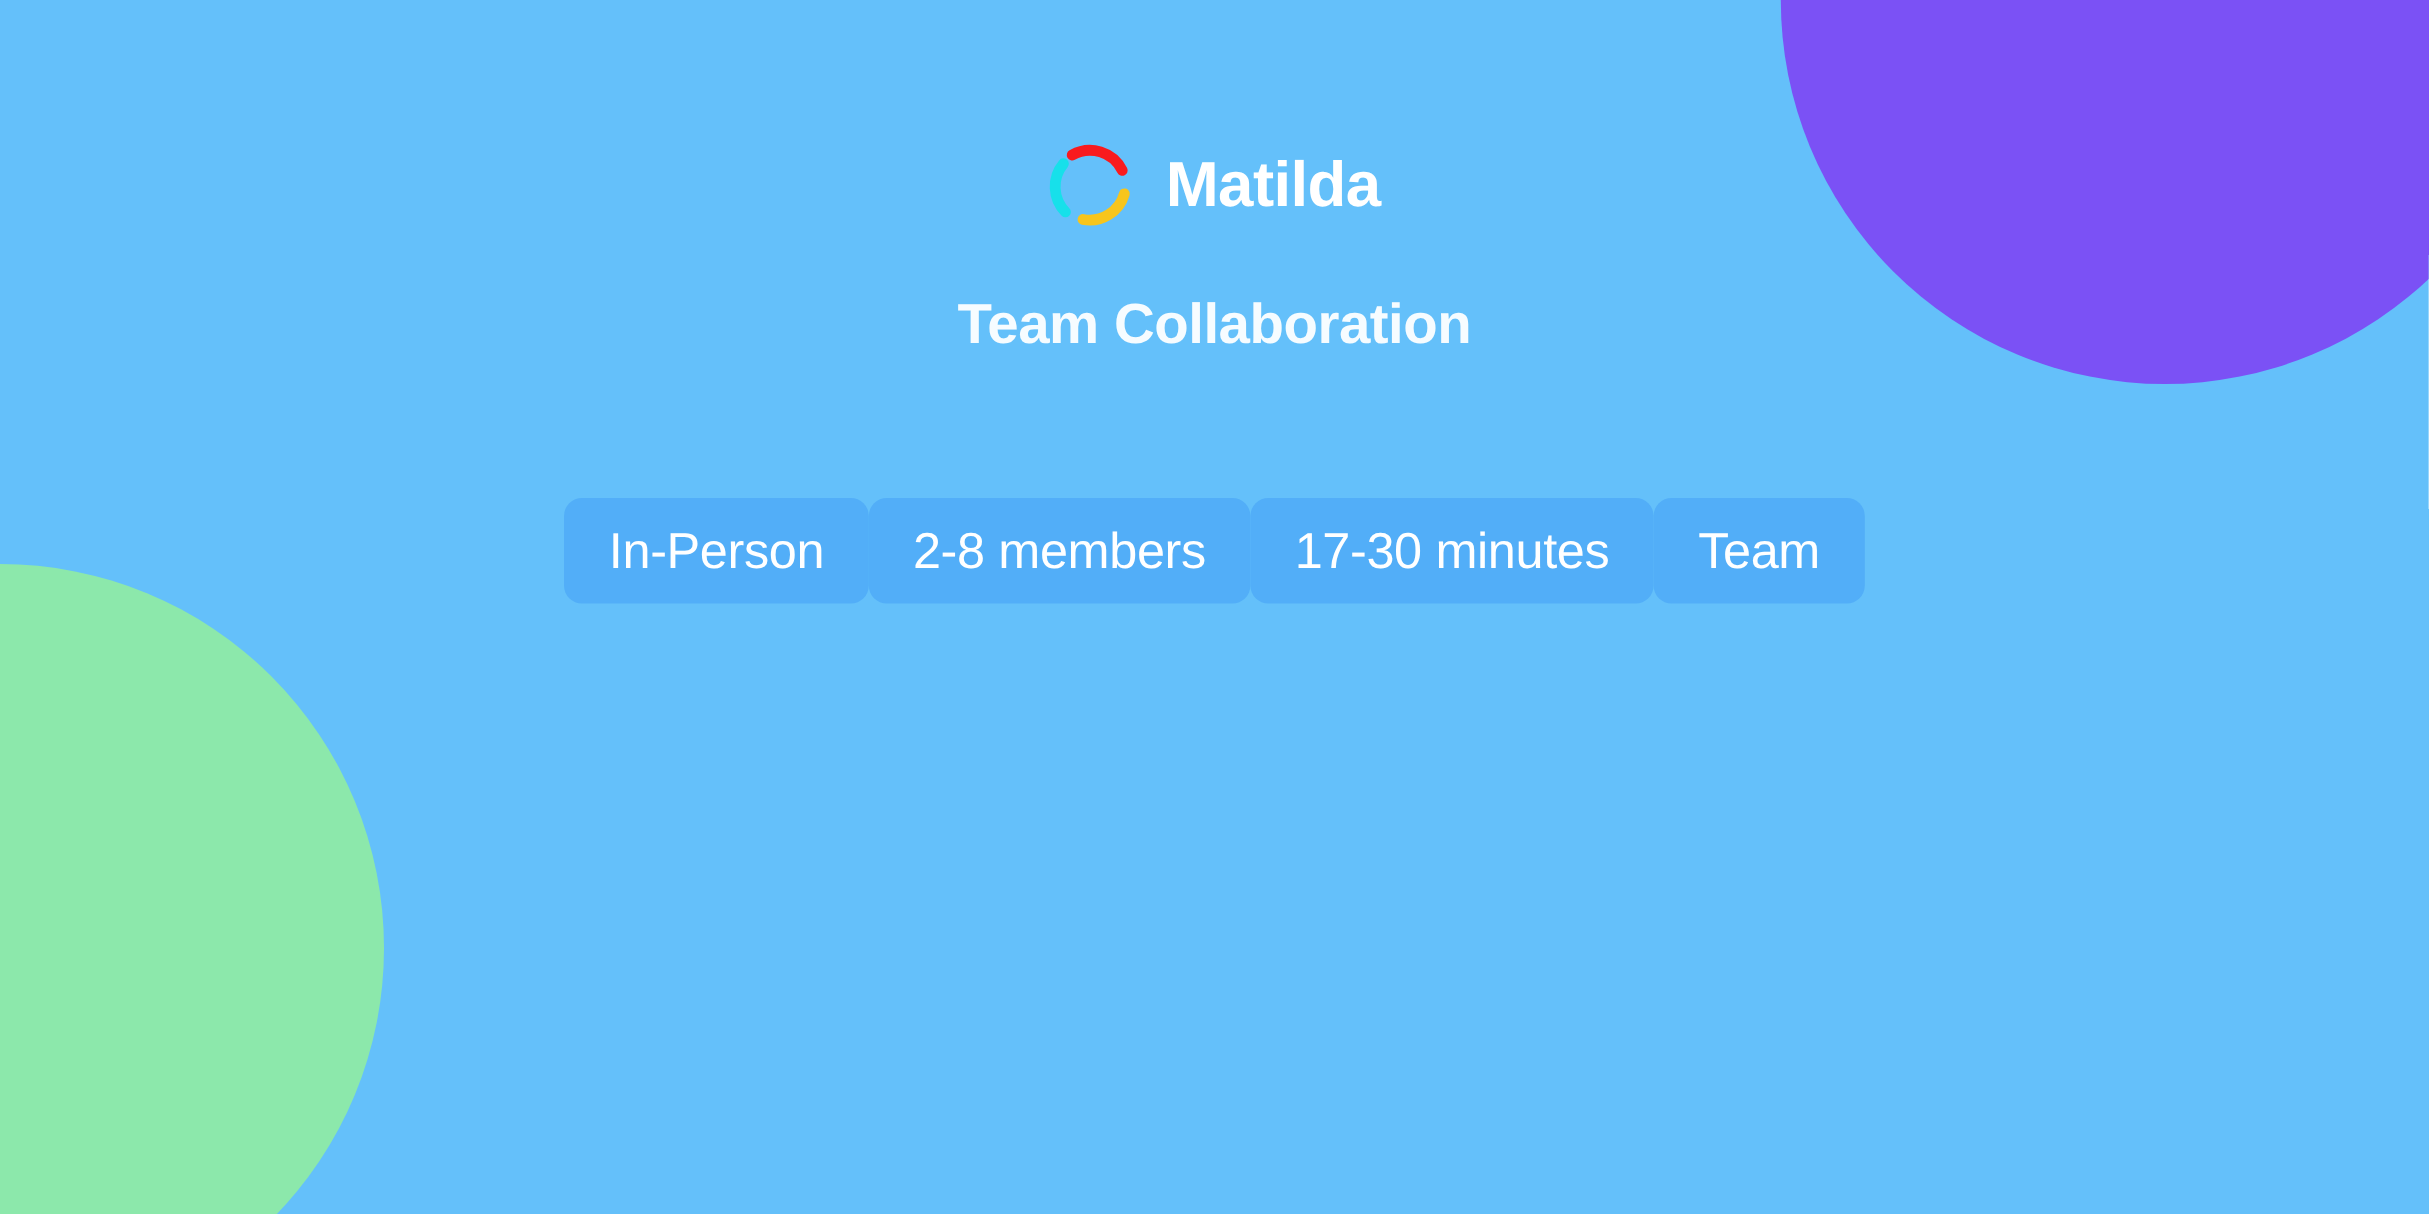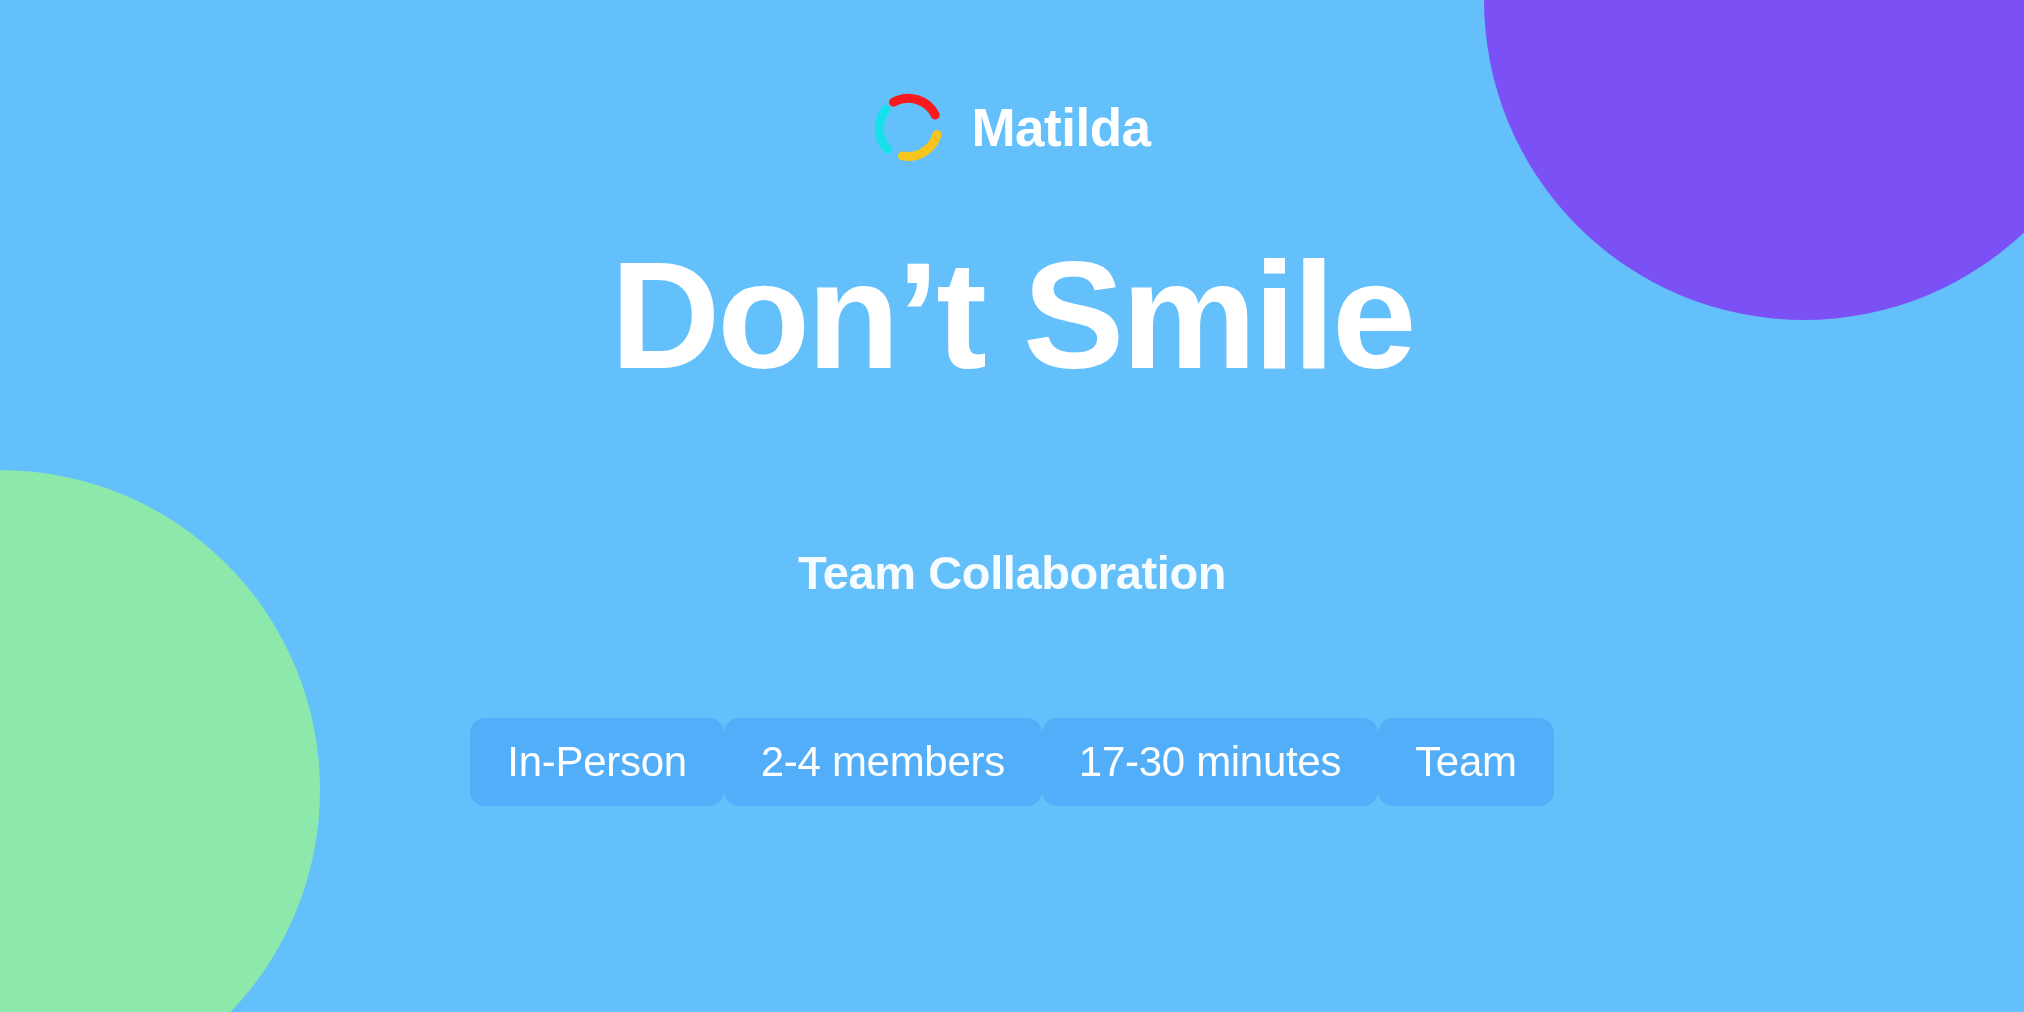--- a/index.html
+++ b/index.html
@@ -49,21 +49,21 @@
     flex-direction: column;
     align-items: center;
     z-index: 5;
   }
 
   
   #brand {
     display: flex;
     align-items: center;
     gap: 26px;
-    margin-top: 91px;
+    margin-top: 118px;
     height: 72px;
   }
   #brand-logo {
     width: 72px;
     height: 72px;
     display: block;
     flex: 0 0 auto;
   }
   #brand-name {
     color: #ffffff;
@@ -135,25 +135,24 @@
 
         <path d="M 20.5 11.2 A 30 30 0 0 1 62.2 24.0" fill="none" stroke="#F91A1E" stroke-width="9" stroke-linecap="round"></path>
 
         <path d="M 64.0 43.5 A 30 30 0 0 1 29.5 64.9" fill="none" stroke="#F7C51C" stroke-width="9" stroke-linecap="round"></path>
 
         <path d="M 14.9 58.6 A 30 30 0 0 1 13.2 18.4" fill="none" stroke="#17E0EA" stroke-width="9" stroke-linecap="round"></path>
       </svg>
       <div id="brand-name">Matilda</div>
     </div>
 
-    <h1 id="headline">Don’t Smile</h1>
 
     <div id="subtitle">Team Collaboration</div>
 
     <div id="badges">
       <div class="badge">In-Person</div>
-      <div class="badge">2-4 members</div>
+      <div class="badge">2-8 members</div>
       <div class="badge">17-30 minutes</div>
       <div class="badge">Team</div>
     </div>
 
   </div>
 </div>
 
 </body></html>

